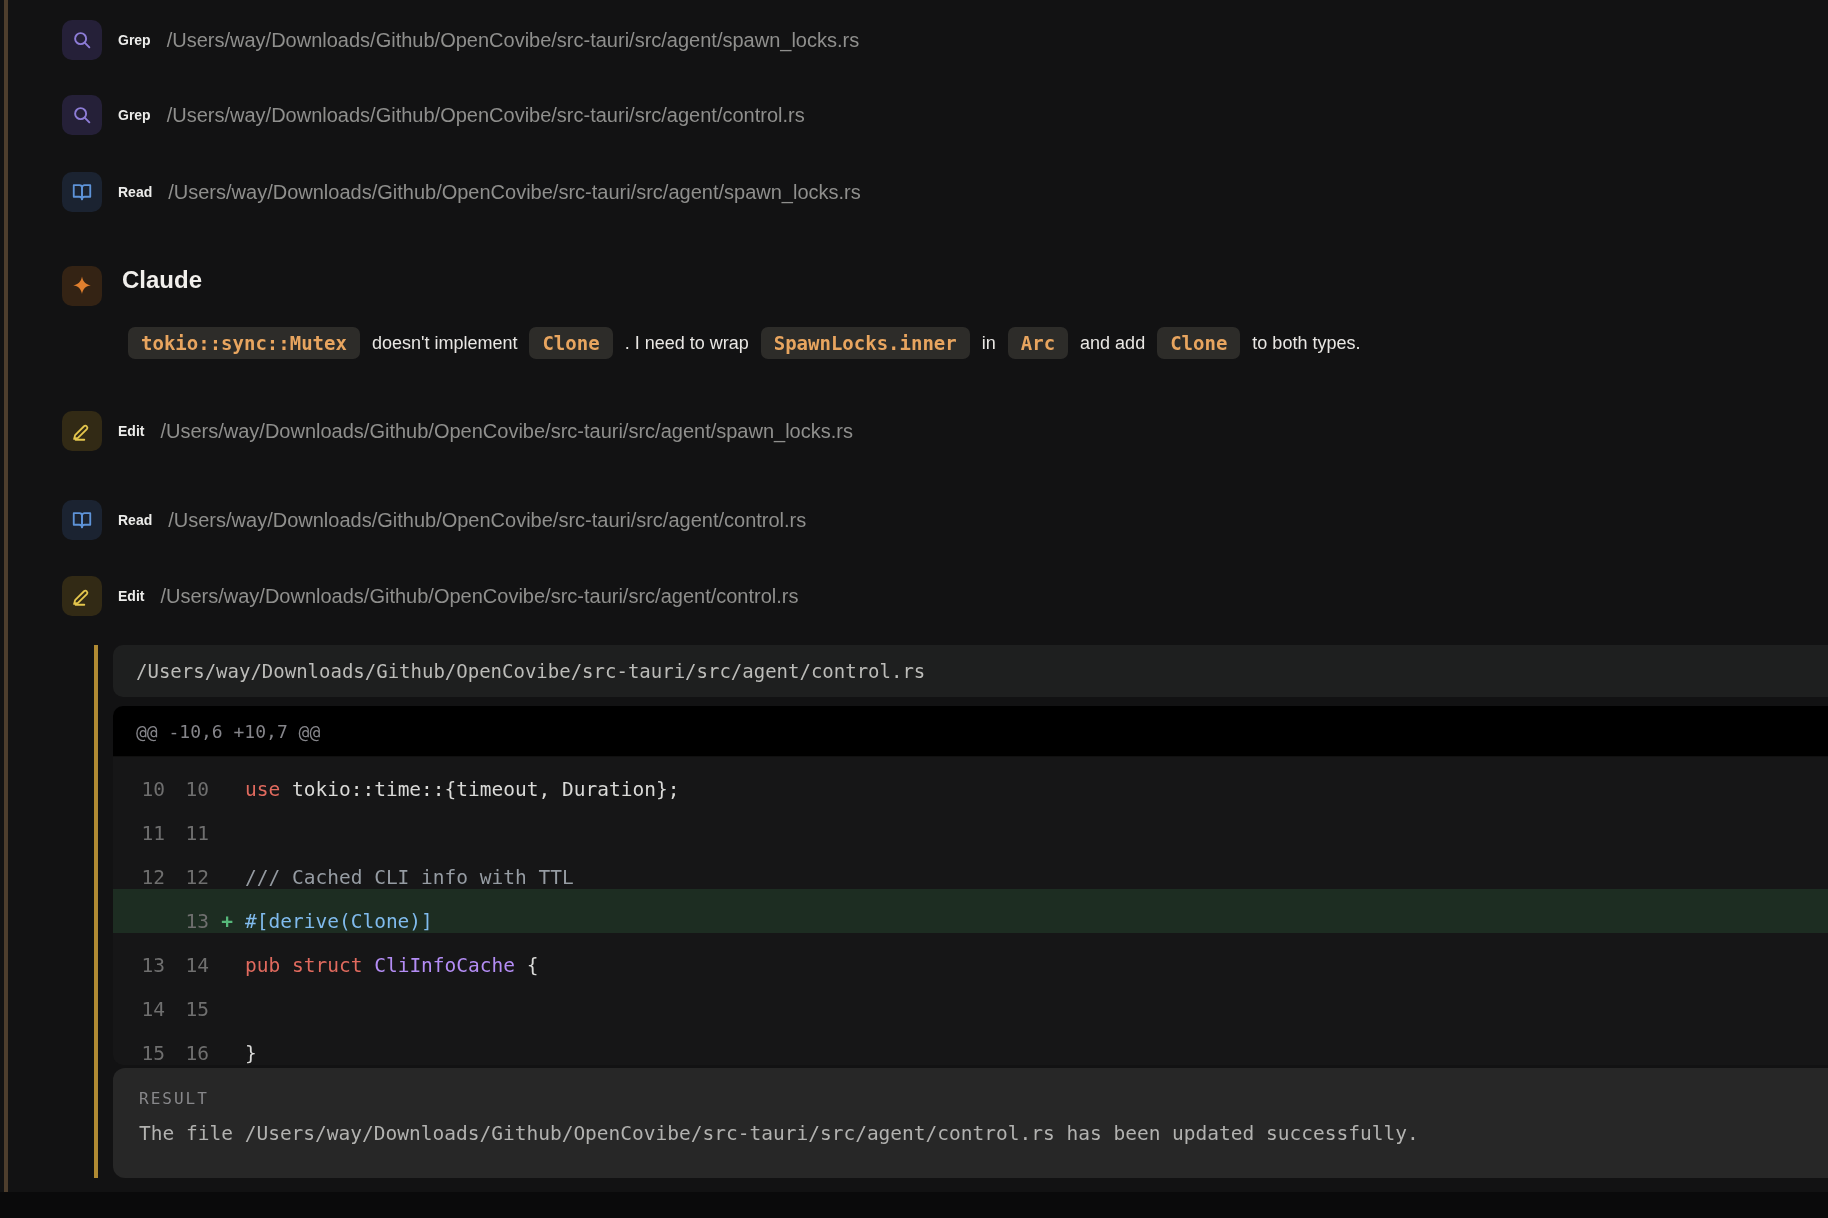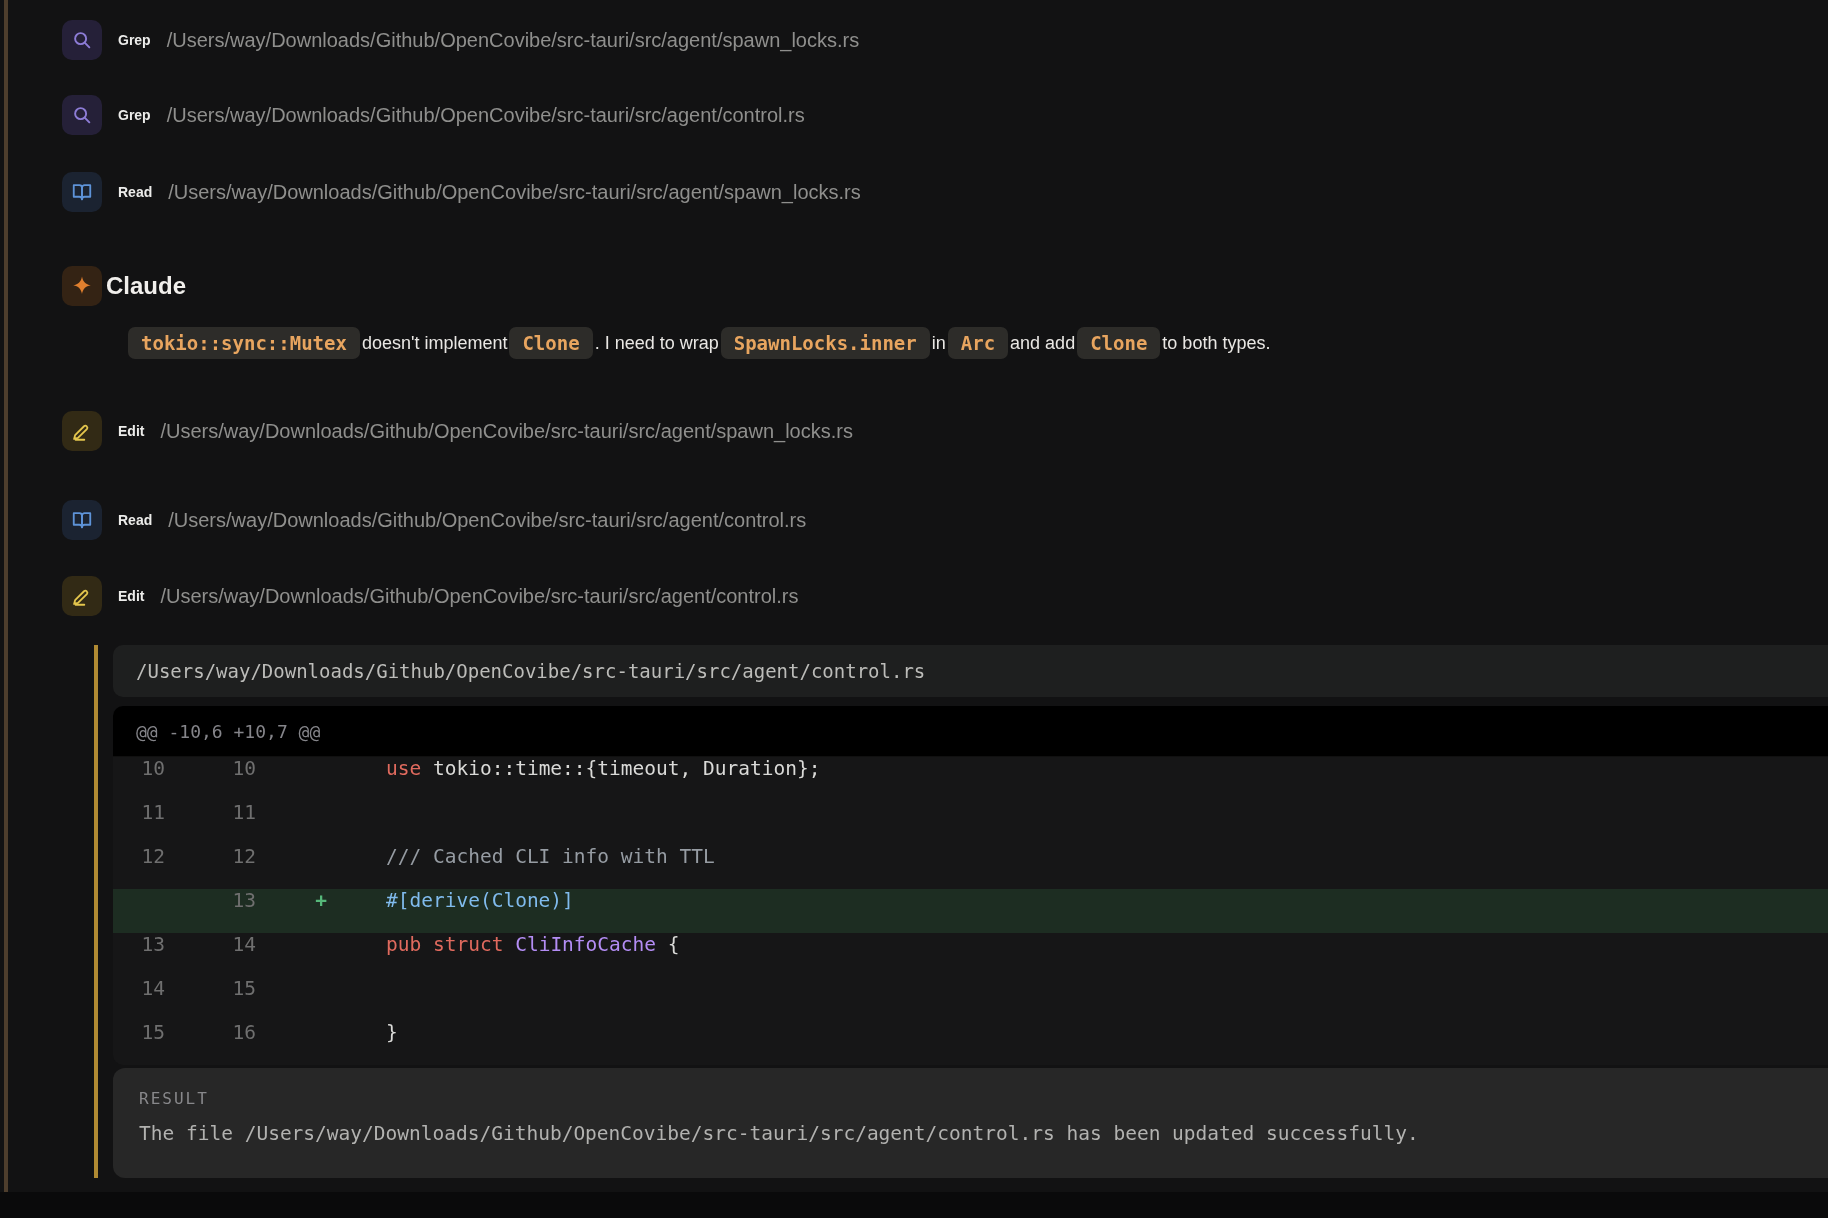--- a/index.html
+++ b/index.html
@@ -15,44 +15,44 @@
   .icon-chip { width:40px; height:40px; border-radius:10px; display:flex; align-items:center; justify-content:center; flex:0 0 40px; }
   .icon-chip svg { width:22px; height:22px; }
   .chip-search { background:#252038; color:#8d7cd6; }
   .chip-book   { background:#1b2331; color:#5e93d8; }
   .chip-spark  { background:#342314; color:#e07f2e; }
   .chip-pencil { background:#322a15; color:#e4c64d; }
   .tool-label { font-weight:bold; font-size:14px; color:#ececea; }
   .tool-path  { font-size:20px; color:#8f8f8d; white-space:nowrap; }
 
   
-  .claude-header { position:absolute; left:62px; top:266px; display:flex; align-items:center; gap:4px; height:40px; }
+  .claude-header { position:absolute; left:62px; top:266px; display:flex; gap:20px; height:40px; }
   .claude-name { font-weight:bold; font-size:24px; color:#f1efec; }
 
   
-  .message { position:absolute; left:128px; top:322px; display:flex; align-items:center; gap:2px; height:42px; white-space:nowrap; }
+  .message { position:absolute; left:128px; top:322px; display:flex; align-items:center; gap:12px; height:42px; white-space:nowrap; }
   .seg-text { font-size:18px; color:#e9e7e4; }
   .seg-code { font-family:"DejaVu Sans Mono", monospace; font-size:19px; font-weight:bold; color:#e8a55f;
               background:#2d2c29; border-radius:7px; padding:5px 13px; }
 
   
   .diff-wrap { position:absolute; left:94px; top:645px; right:0; height:533px; }
   .diff-accent { position:absolute; left:0; top:0; width:4px; height:533px; background:#b08a33; }
   .diff-pathbar { position:absolute; left:19px; top:0; right:0; height:52px; background:#1e1f1f;
                   border-radius:10px 0 0 10px; display:flex; align-items:center; padding-left:23px; }
   .diff-pathbar span { font-family:"DejaVu Sans Mono", monospace; font-size:19px; color:#bcbcb9; white-space:nowrap; }
 
   .diff-block { position:absolute; left:19px; top:61px; right:0; height:359px; background:#161617;
                 border-radius:10px 0 0 10px; overflow:hidden; }
   .hunk-header { height:51px; background:#000000; display:flex; align-items:center; padding-left:23px;
                  border-bottom:1px solid #101010; }
   .hunk-header span { font-family:"DejaVu Sans Mono", monospace; font-size:18px; color:#85858a; }
 
-  .crow { display:flex; align-items:flex-start; height:44px; font-family:"DejaVu Sans Mono", monospace;
-          font-size:19.5px; padding-left:16px; white-space:pre;gap:47px; }
+  .crow { display:flex; align-items:flex-end; height:44px; font-family:"DejaVu Sans Mono", monospace;
+          font-size:19.5px; padding-left:16px; white-space:pre; }
   .crow.added { background:#1d2d22; }
   .col-old { width:36px; text-align:right; color:#6f6f6f; flex:0 0 36px; }
   .col-new { width:44px; text-align:right; color:#6f6f6f; flex:0 0 44px; }
   .col-sign{ width:36px; text-align:center; color:#56b87a; font-weight:bold; flex:0 0 36px; }
   .col-code{ flex:1; white-space:pre; }
   .tk-kw   { color:#e06a5e; }
   .tk-pl   { color:#dadad8; }
   .tk-cm   { color:#969ca3; }
   .tk-attr { color:#80bbed; }
   .tk-ty   { color:#b48df5; }

